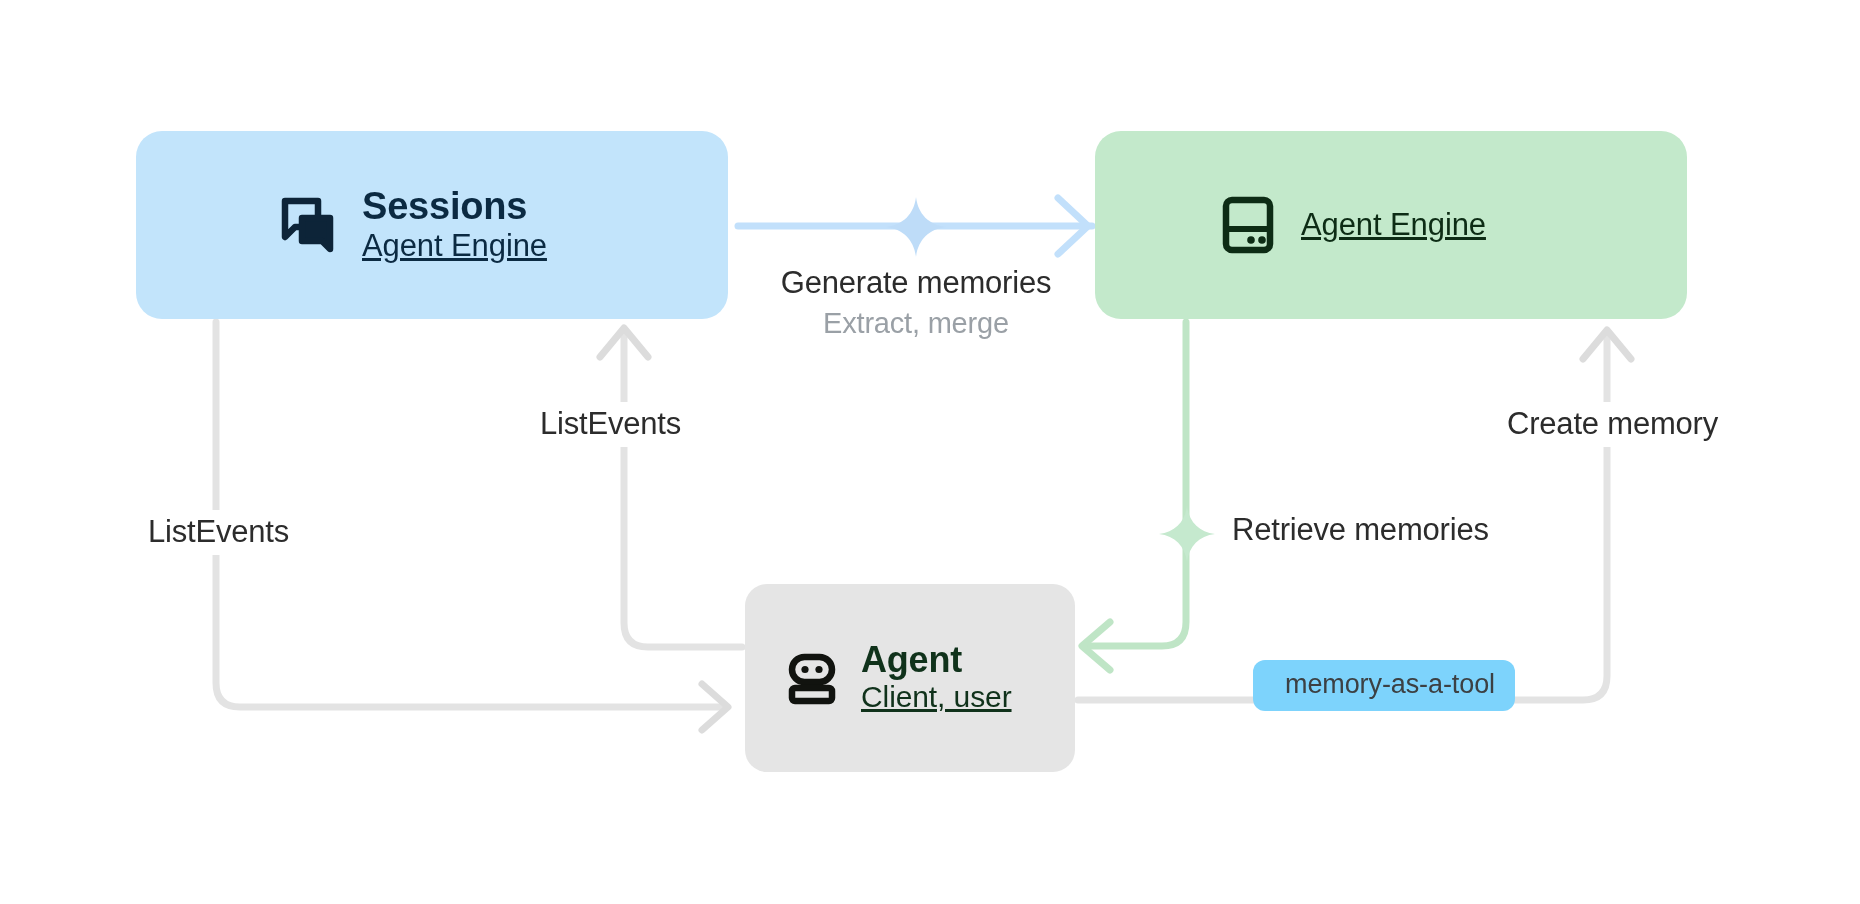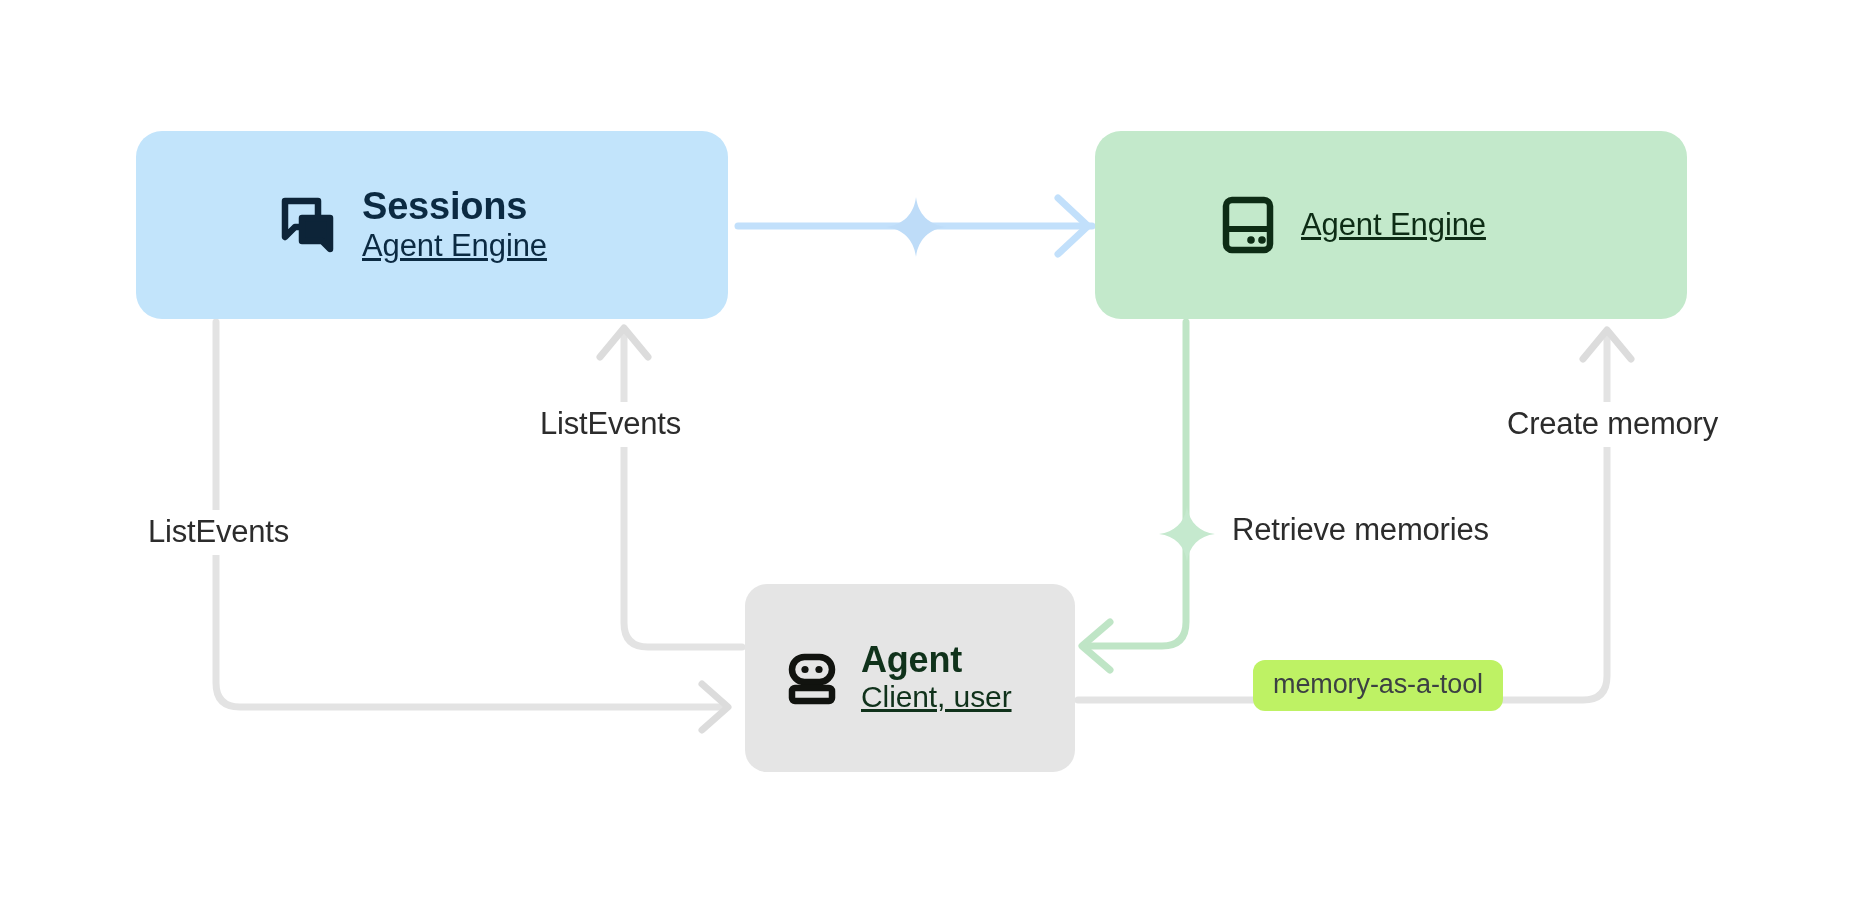--- a/index.html
+++ b/index.html
@@ -143,22 +143,22 @@
     left: 1497px;
     top: 402px;
     padding: 4px 10px;
   }
 
   
   #chip-memory-tool {
     position: absolute;
     left: 1253px;
     top: 660px;
-    padding: 9px 20px 11px 20px;
-    background: #bef264;
+    padding: 9px 20px 11px 32px;
+    background: #7dd3fc;
     border-radius: 12px;
     font-size: 27px;
     color: #3c4043;
     letter-spacing: -0.1px;
     white-space: nowrap;
   }
 
   
   .sparkle {
     position: absolute;
@@ -247,20 +247,24 @@
         <circle cx="36" cy="20.5" r="3.6" fill="#11130f"></circle>
         <rect x="9" y="39" width="40" height="13" rx="3" fill="none" stroke="#11130f" stroke-width="6.5"></rect>
       </svg>
     </div>
     <div class="node-text">
       <div class="node-title">Agent</div>
       <div class="node-sub">Client, user</div>
     </div>
   </div>
 
+  <div class="edge-label center" id="label-generate">
+    <span>Generate memories</span>
+    <span class="sub">Extract, merge</span>
+  </div>
 
   <div class="edge-label" id="label-appendevent">ListEvents</div>
 
   <div class="edge-label" id="label-listevents">ListEvents</div>
 
   <div class="edge-label" id="label-retrieve">Retrieve memories</div>
 
   <div class="edge-label" id="label-creatememory">Create memory</div>
 
   <div id="chip-memory-tool">memory-as-a-tool</div>

